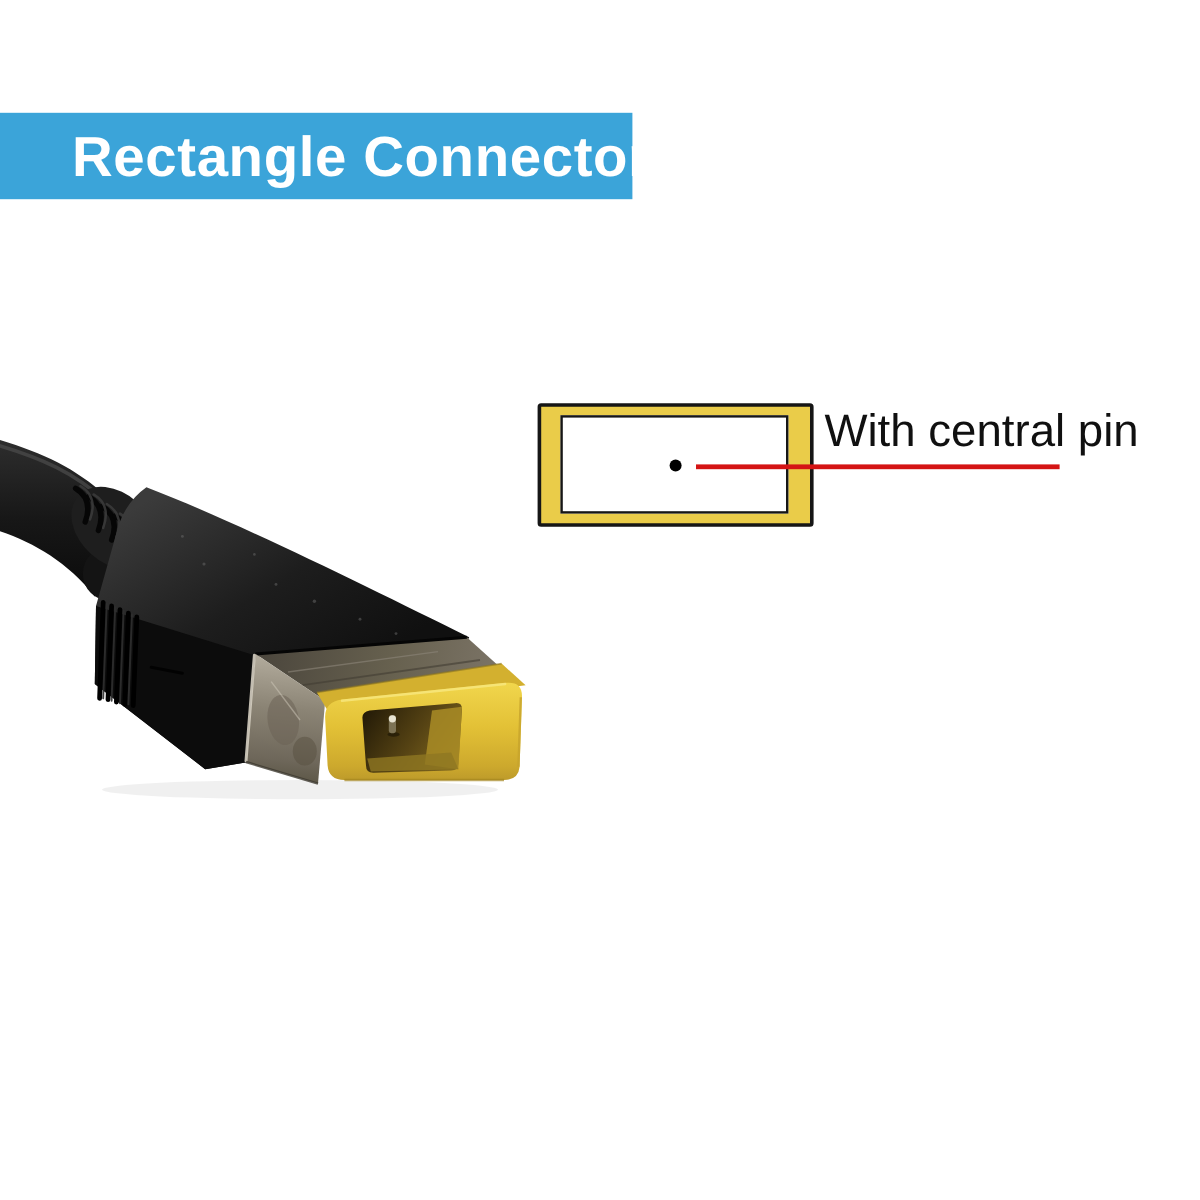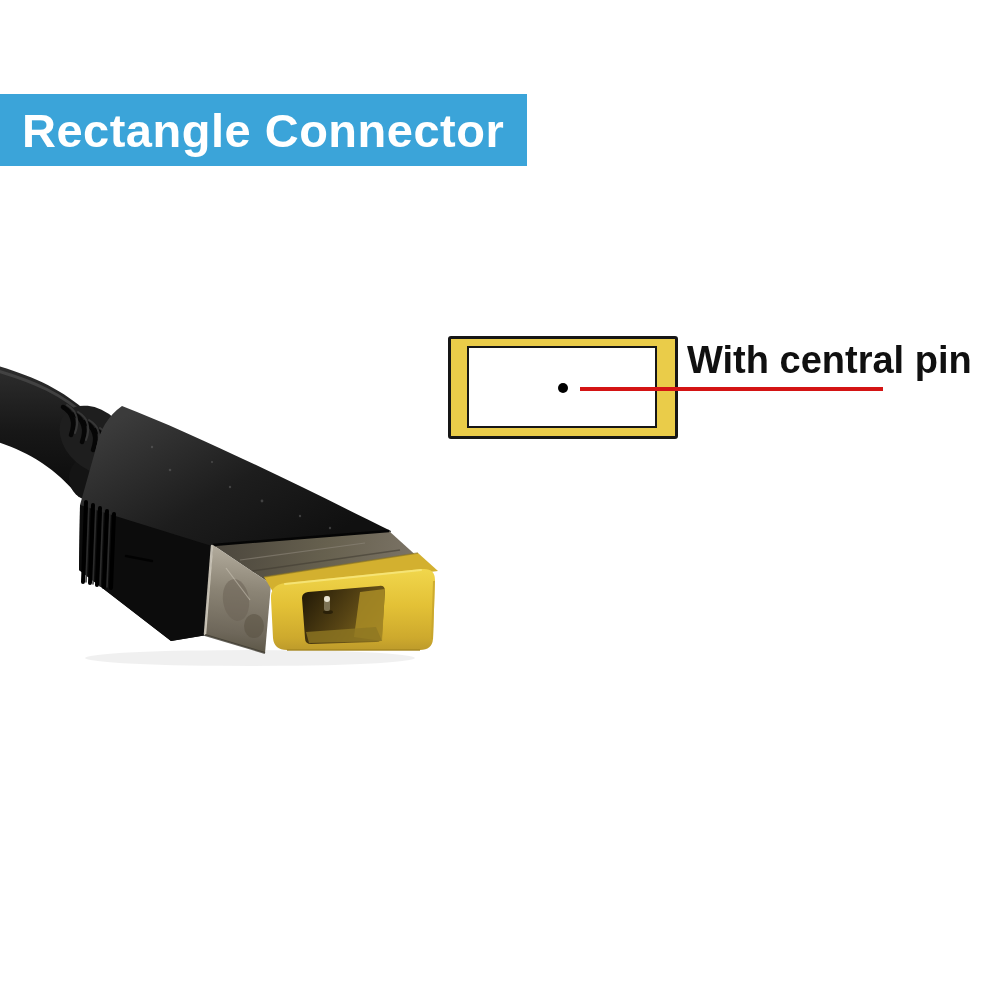--- a/index.html
+++ b/index.html
@@ -13,21 +13,21 @@
   }
 
   
   .banner {
     position: absolute;
     left: 0; top: 94px;
     width: 527px; height: 72px;
     background: #3BA4D9;
     display: flex;
     align-items: center;
-    padding-left: 22px;
+    padding-left: 60px;
     box-sizing: border-box;
   }
   .banner-label {
     color: #ffffff;
     font-size: 47px;
     font-weight: 700;
     letter-spacing: 0.5px;
     white-space: nowrap;
   }
 
@@ -59,21 +59,21 @@
   .callout-line {
     position: absolute;
     left: 580px; top: 387px;
     width: 303px; height: 4px;
     background: #D41414;
   }
   .callout-label {
     position: absolute;
     left: 687px; top: 339px;
     font-size: 38px;
-    font-weight: 700;
+    font-weight: 400;
     color: #101010;
     white-space: nowrap;
   }
 
   
   .photo-svg {
     position: absolute;
     left: 0; top: 0;
     width: 1000px; height: 1000px;
   }

